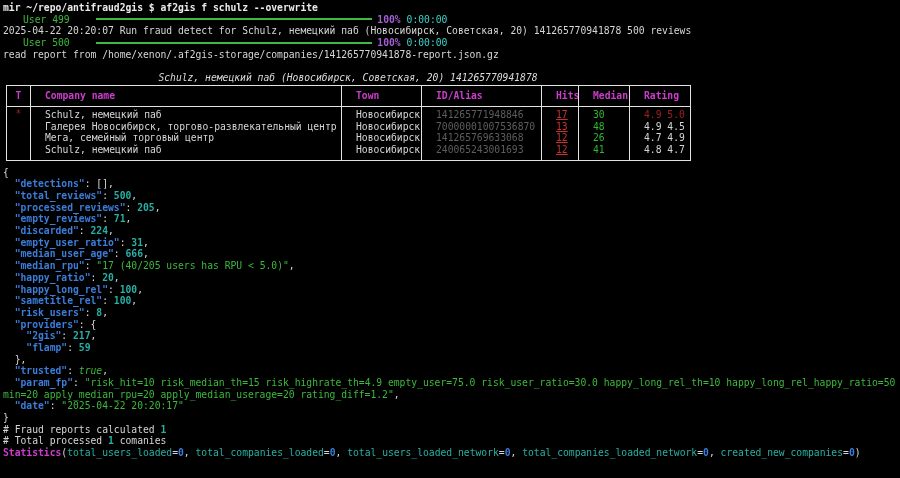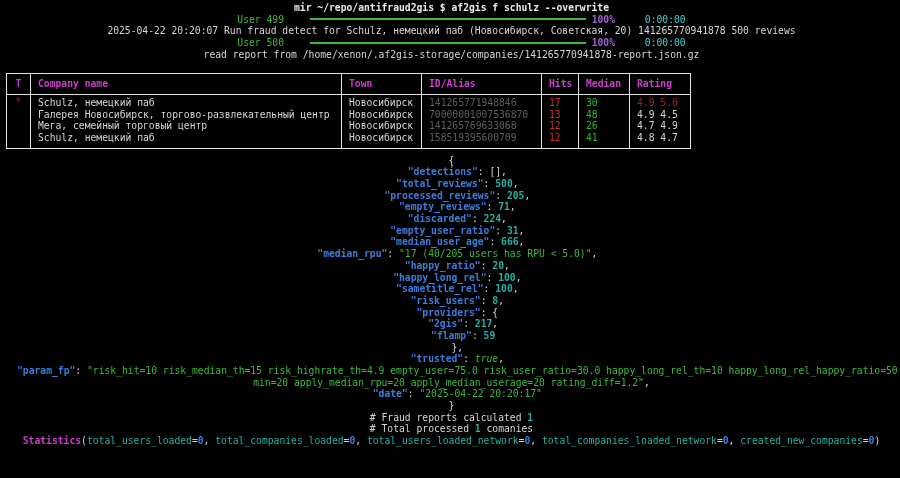--- a/index.html
+++ b/index.html
@@ -8,49 +8,49 @@
     --string-green:#3cb93c; --red:#c83030; --rating-red:#a02020; --id-gray:#5e5e5e;
     --median-green:#2fb92f; --table-border:#e2e2e2;
   }
   html,body{margin:0;padding:0;}
   body{width:900px;height:478px;overflow:hidden;background:var(--background);}
   #screen{
     width:900px;height:478px;box-sizing:border-box;padding:2px 0 0 3px;
     font-family:"DejaVu Sans Mono",monospace;font-size:9.7px;line-height:11.7px;
     color:var(--foreground);overflow:hidden;
   }
-  .line{height:11.7px;white-space:pre;overflow:visible;text-align:center;}
+  .line{height:11.7px;white-space:pre;overflow:visible;}
   .c-d{color:var(--foreground);}
   .c-cmd{color:#eaeaea;font-weight:bold;}
   .c-g{color:var(--green);margin-left:20px;}
   .c-p{color:var(--percent-purple);font-weight:bold;}
-  .c-c{color:var(--cyan);margin-left:24px;}
+  .c-c{color:var(--cyan);}
   .c-k{color:var(--key-blue);font-weight:bold;}
   .c-n{color:var(--teal);font-weight:bold;}
   .c-s{color:var(--string-green);}
   .c-b{color:var(--string-green);font-style:italic;}
   .c-m{color:var(--magenta);font-weight:bold;}
   .c-i{color:var(--teal);}
   .c-v{color:var(--key-blue);font-weight:bold;}
   .pbar{display:inline-block;width:276px;height:2px;background:var(--green);vertical-align:2.5px;}
   #table-title{width:684px;margin-left:3px;text-align:center;font-style:italic;color:#dcdcdc;height:12px;white-space:pre;}
   table.rtable{border-collapse:collapse;table-layout:fixed;width:684px;margin-left:3px;margin-top:1px;
     border:1px solid var(--table-border);}
   table.rtable th,table.rtable td{border-left:1px solid var(--table-border);border-right:1px solid var(--table-border);
-    padding:0 7px;white-space:pre;overflow:hidden;font-weight:normal;text-align:left;}
+    padding:0 14px;white-space:pre;overflow:hidden;font-weight:normal;text-align:left;}
   table.rtable th{color:var(--magenta);font-weight:bold;padding-top:4px;padding-bottom:4px;
     border-bottom:1px solid var(--table-border);}
   table.rtable .col-t{text-align:center;padding:0 2px;}
   table.rtable th.col-t{padding-top:4px;padding-bottom:4px;}
   tbody tr:first-child td{padding-top:2px;}
   tbody tr:last-child td{padding-bottom:4px;}
   td.cell-flag{color:var(--rating-red);font-weight:bold;}
   td.cell-name,td.cell-town{color:var(--foreground);}
   td.cell-id{color:var(--id-gray);}
-  td.cell-hits{color:var(--red);}
+  td.cell-hits{color:var(--red);text-decoration:underline;}
   td.cell-median{color:var(--median-green);}
   td.cell-rating{color:var(--foreground);}
   tr.flagged td.cell-rating{color:var(--rating-red);}
   #json-report{margin-top:6px;}
 </style>
 </head>
 <body>
 
 <div id="screen">
 
@@ -60,20 +60,21 @@
 
   <div class="line"><span class="c-d">2025-04-22 20:20:07 Run fraud detect for Schulz, немецкий паб (Новосибирск, Советская, 20) 141265770941878 500 reviews</span></div>
 
   <div class="line"><span class="c-g">User 500</span><span class="c-g"> </span><span class="pbar"></span><span class="c-d"> </span><span class="c-p">100%</span><span class="c-d"> </span><span class="c-c">0:00:00</span></div>
 
 
   <div class="line"><span class="c-d">read report from /home/xenon/.af2gis-storage/companies/141265770941878-report.json.gz</span></div>
 
   <div class="line"></div>
 
+  <div id="table-title">Schulz, немецкий паб (Новосибирск, Советская, 20) 141265770941878</div>
 
   <table class="rtable">
     <colgroup>
       <col style="width:24px">
         <col style="width:311px">
         <col style="width:80px">
       <col style="width:120px">
         <col style="width:37px">
         <col style="width:51px">
         <col style="width:61px">
@@ -114,21 +115,21 @@
           <td class="cell-town">Новосибирск</td>
           <td class="cell-id">141265769633068</td>
           <td class="cell-hits">12</td>
           <td class="cell-median">26</td>
           <td class="cell-rating">4.7 4.9</td>
         </tr>
         <tr>
           <td class="cell-flag col-t"></td>
           <td class="cell-name">Schulz, немецкий паб</td>
           <td class="cell-town">Новосибирск</td>
-          <td class="cell-id">158519395600709</td>
+          <td class="cell-id">240065243001693</td>
           <td class="cell-hits">12</td>
           <td class="cell-median">41</td>
           <td class="cell-rating">4.8 4.7</td>
         </tr>
       </tbody>
   </table>
 
   <div id="json-report">
       <div class="line"><span class="c-d">{</span></div>
       <div class="line"><span class="c-d">  </span><span class="c-k">"detections"</span><span class="c-d">: [],</span></div>

